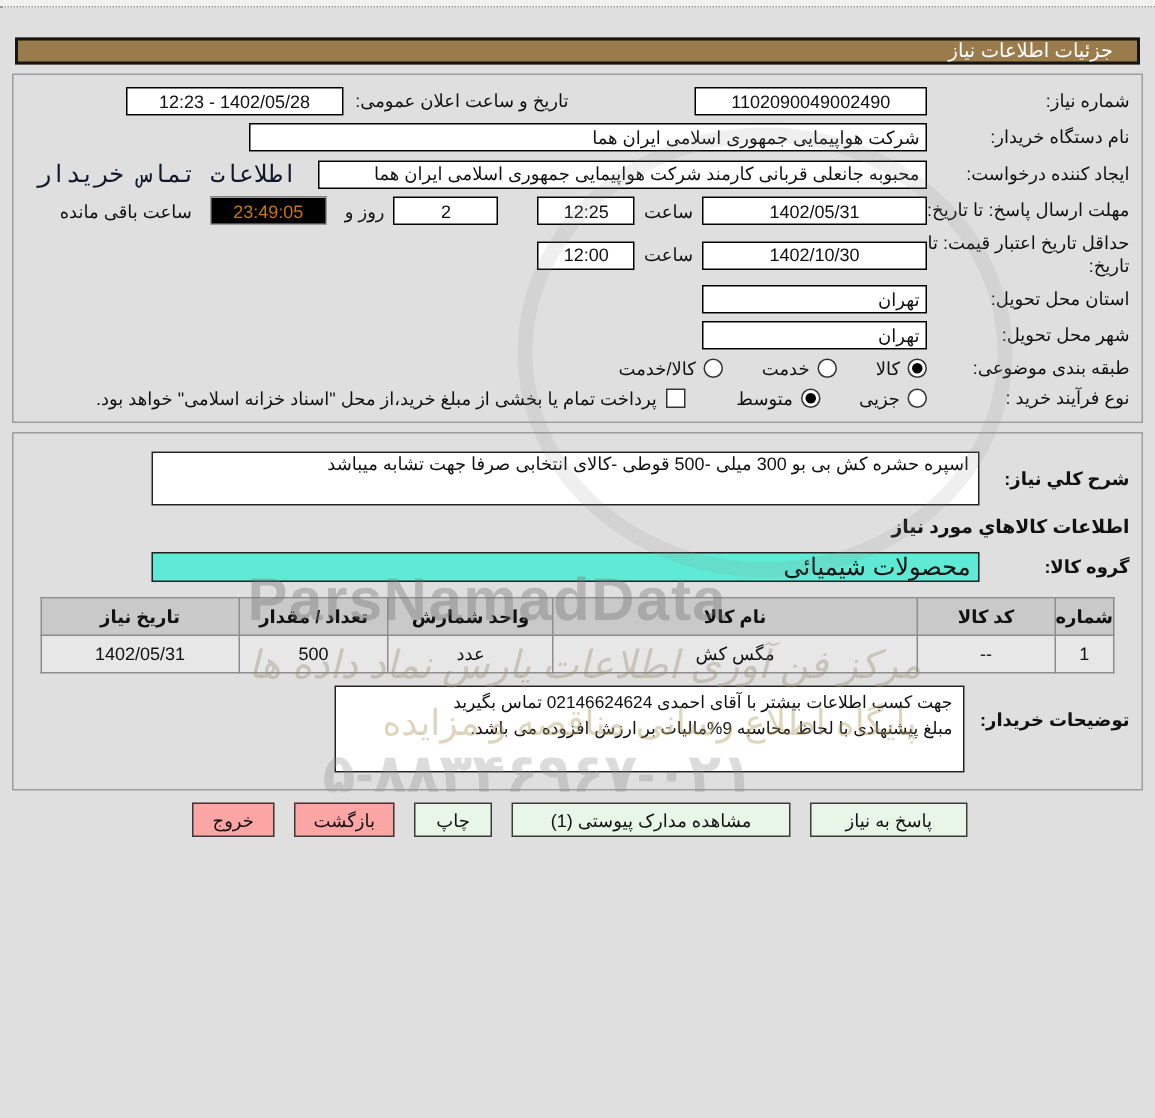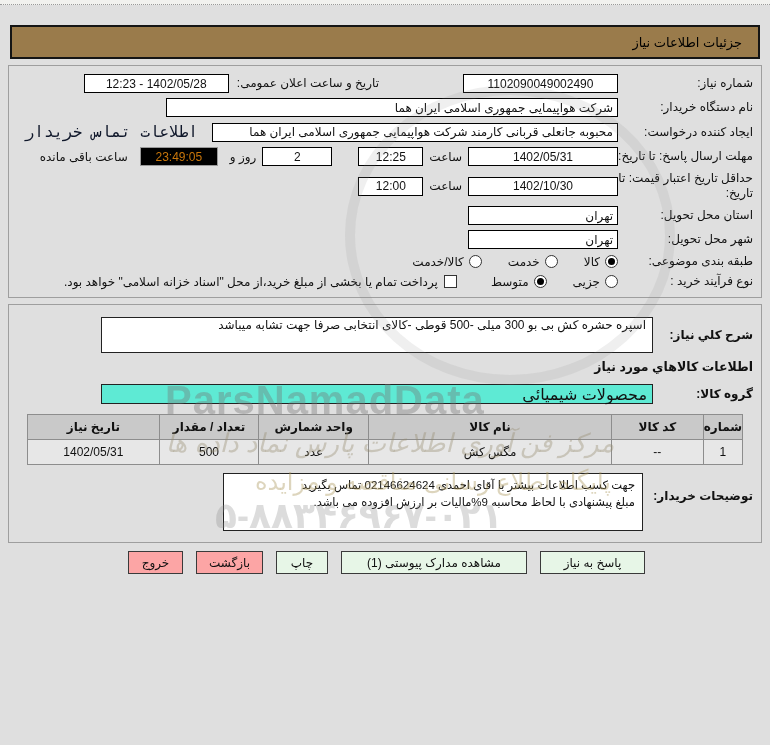--- a/index.html
+++ b/index.html
@@ -3,22 +3,22 @@
 <meta charset="utf-8">
 <style>
   * { margin:0; padding:0; box-sizing:border-box; }
   html,body { width:770px; height:745px; overflow:hidden; }
   body {
     font-family:"Liberation Sans","DejaVu Sans",sans-serif;
     background:#dfdfdf; direction:rtl; position:relative; color:#111;
   }
   .top-strip { height:5px; background:#f1f1ee; border-bottom:1px dotted #9a9a9a; }
   .title-bar {
-    margin:20px 10px 6px 10px; height:34px; background:#9a7b4b;
-    border:2px solid #151515; color:#000000; font-size:13px;
+    margin:20px 10px 6px 10px; height:18px; background:#9a7b4b;
+    border:2px solid #151515; color:#ffffff; font-size:13px;
     display:flex; align-items:center; padding-right:16px;
   }
   .panel { margin:0 8px; border:1px solid #9e9e9e; background:transparent; padding:8px 8px 6px 8px; position:relative; }
   .panel.second { margin-top:6px; padding-top:12px; }
   .row { display:flex; align-items:center; margin-bottom:5px; font-size:12px; }
   .lbl { width:135px; flex:none; line-height:1.25; }
   .lbl2 { line-height:1.25; }
   .inp {
     background:#fff; border:1px solid #000; height:19px; font-size:12px;
     display:flex; align-items:center; padding:0 4px; overflow:hidden; white-space:nowrap;

